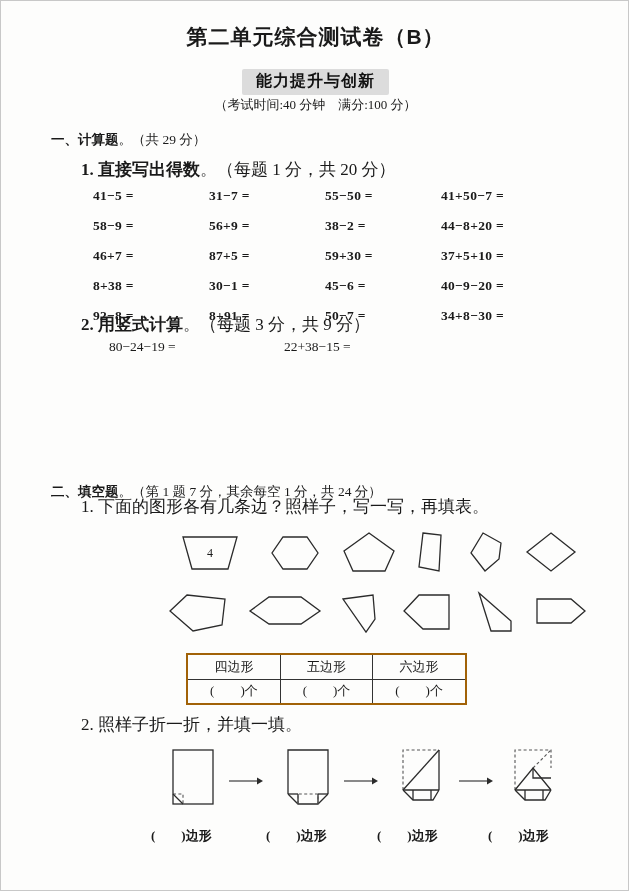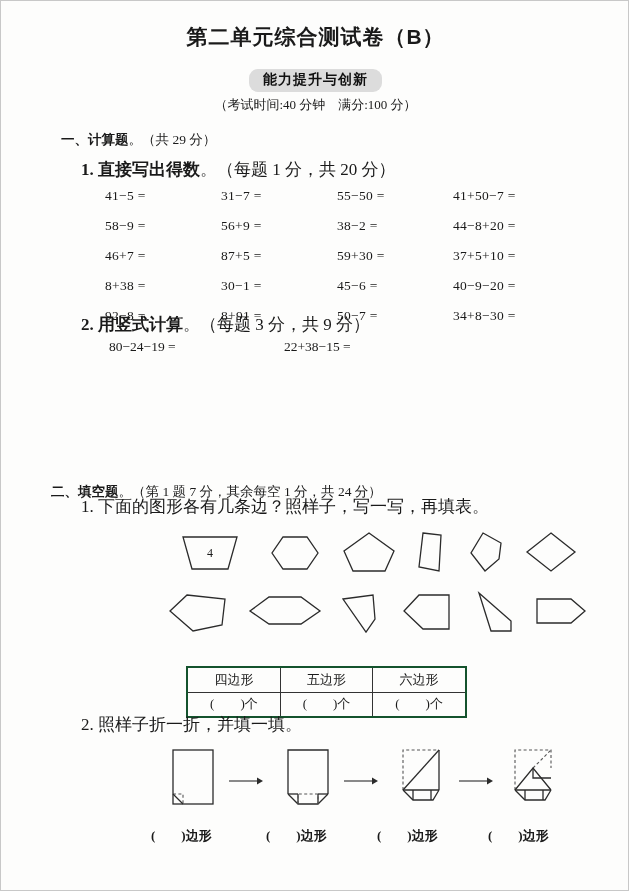--- a/index.html
+++ b/index.html
@@ -25,23 +25,23 @@
     letter-spacing: 1px;
     font-family: Liberation Sans, sans-serif;
   }
   .subtitle-wrap {
     position: absolute; top: 68px; left: 0; width: 629px;
     text-align: center;
   }
   .subtitle {
     display: inline-block;
     background: #dcdcdc;
-    border-radius: 9px;
+    border-radius: 2px;
     padding: 2px 14px 3px 14px;
-    font-size: 14px; font-weight: bold;
+    font-size: 16px; font-weight: bold;
     letter-spacing: 1px;
     color: #111;
   }
   .exam-meta {
     position: absolute; top: 95px; left: 0; width: 629px;
     text-align: center;
     font-size: 13px;
   }
 
   
@@ -52,22 +52,23 @@
   .sec-head b { font-weight: bold; }
 
   .sub-head {
     position: absolute;
     font-size: 17px;
   }
 
   
   .calc-grid {
     position: absolute;
-    left: 104px; top: 180px;
+    left: 92px; top: 180px;
     width: 480px;
+    font-weight: bold;
   }
   .calc-row {
     display: flex;
     height: 30px;
     align-items: center;
   }
   .calc-cell {
     width: 116px;
     font-size: 13.5px;
     letter-spacing: 0.3px;
@@ -117,21 +118,21 @@
     width: 281px;
     border-collapse: collapse;
   }
   .poly-table th, .poly-table td {
     border: 1px solid #333;
     text-align: center;
     font-size: 13px;
     height: 25px;
     font-weight: normal;
   }
-  .poly-table { border: 2px solid #14532d; margin-top: 13px; }
+  .poly-table { border: 2px solid #a16207; }
   .poly-table th { font-weight: normal; }
 
   
   .fold-area {
     position: absolute;
     left: 0; top: 745px;
     width: 629px; height: 78px;
   }
   .fold-slot { position: absolute; top: 0; }
   .arrow { position: absolute; }
@@ -159,21 +160,21 @@
 <body>
 
 <div class="page">
 
   <div class="title">第二单元综合测试卷（B）</div>
   <div class="subtitle-wrap">
     <span class="subtitle">能力提升与创新</span>
   </div>
   <div class="exam-meta">（考试时间:40 分钟　满分:100 分）</div>
 
-  <div class="sec-head" style="left:50px; top:130px;margin-left:10px;">
+  <div class="sec-head" style="left:50px; top:130px;">
     <b>一、计算题</b><span>。（共 29 分）</span>
   </div>
 
   <div class="sub-head" style="left:80px; top:157px;">
     <b>1. 直接写出得数</b><span>。（每题 1 分，共 20 分）</span>
   </div>
 
   <div class="calc-grid">
     <div class="calc-row">
       <div class="calc-cell">41−5 =</div>

